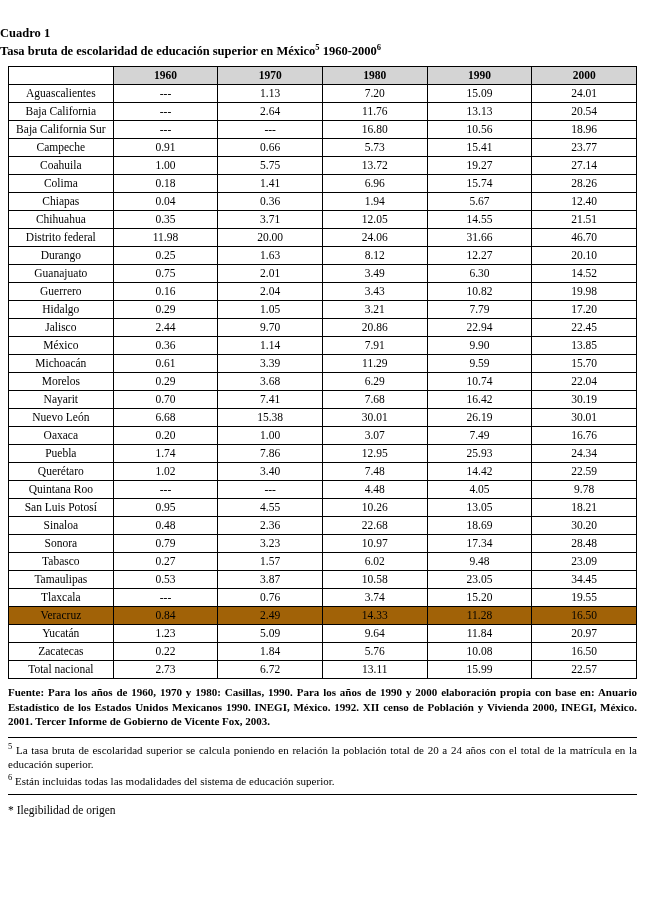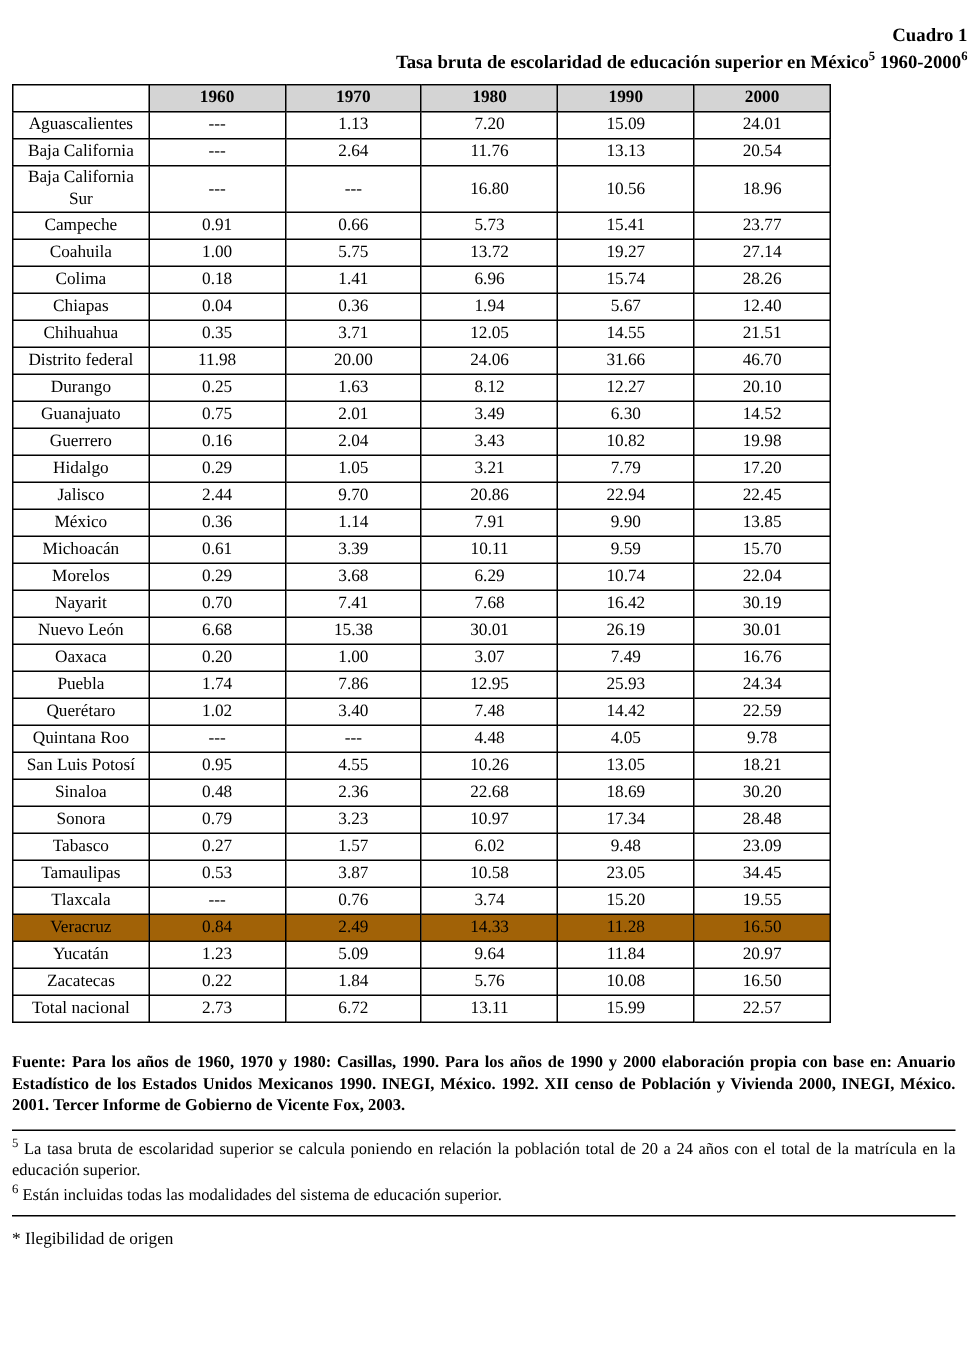--- a/index.html
+++ b/index.html
@@ -14,22 +14,22 @@
     color: #000000;
     position: relative;
     overflow: hidden;
   }
   .page {
     width: 645px;
     box-sizing: border-box;
     padding: 0;
   }
   .title-block {
-    text-align: right;
-    padding: 14px 0 2px 0;
+    text-align: left;
+    padding: 24px 0 2px 0;
   }
   .title-line1 {
     font-weight: bold;
     font-size: 12.5px;
     line-height: 18px;
   }
   .title-line2 {
     font-weight: bold;
     font-size: 12.5px;
     line-height: 18px;
@@ -38,22 +38,22 @@
     font-size: 8.5px;
     vertical-align: super;
     line-height: 0;
   }
   .table-wrap {
     padding: 0 8px;
     box-sizing: border-box;
   }
   table.data {
     border-collapse: collapse;
-    width: 546px;
-    margin: 4px 0 13px 0;
+    width: 629px;
+    margin: 4px 0 0 0;
     table-layout: fixed;
   }
   table.data th, table.data td {
     border: 1px solid #000000;
     font-size: 11.5px;
     height: 18px;
     line-height: 15px;
     padding: 0 4px;
     box-sizing: border-box;
   }
@@ -251,21 +251,21 @@
             <td class="val">0.36</td>
             <td class="val">1.14</td>
             <td class="val">7.91</td>
             <td class="val">9.90</td>
             <td class="val">13.85</td>
           </tr>
           <tr>
             <td class="name">Michoacán</td>
             <td class="val">0.61</td>
             <td class="val">3.39</td>
-            <td class="val">10.11</td>
+            <td class="val">11.29</td>
             <td class="val">9.59</td>
             <td class="val">15.70</td>
           </tr>
           <tr>
             <td class="name">Morelos</td>
             <td class="val">0.29</td>
             <td class="val">3.68</td>
             <td class="val">6.29</td>
             <td class="val">10.74</td>
             <td class="val">22.04</td>

